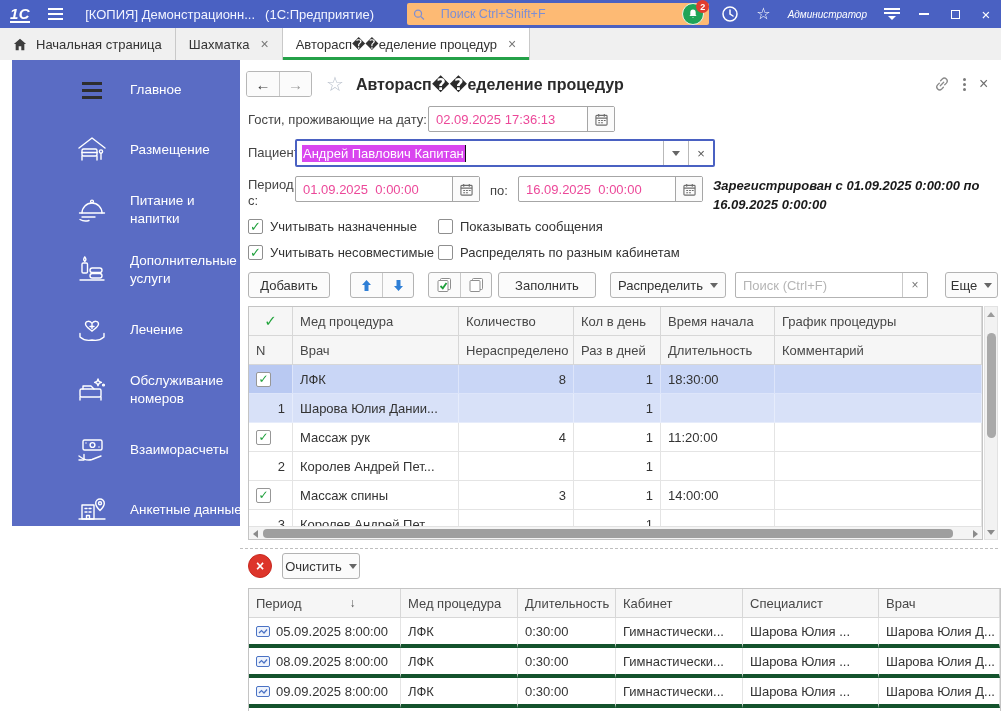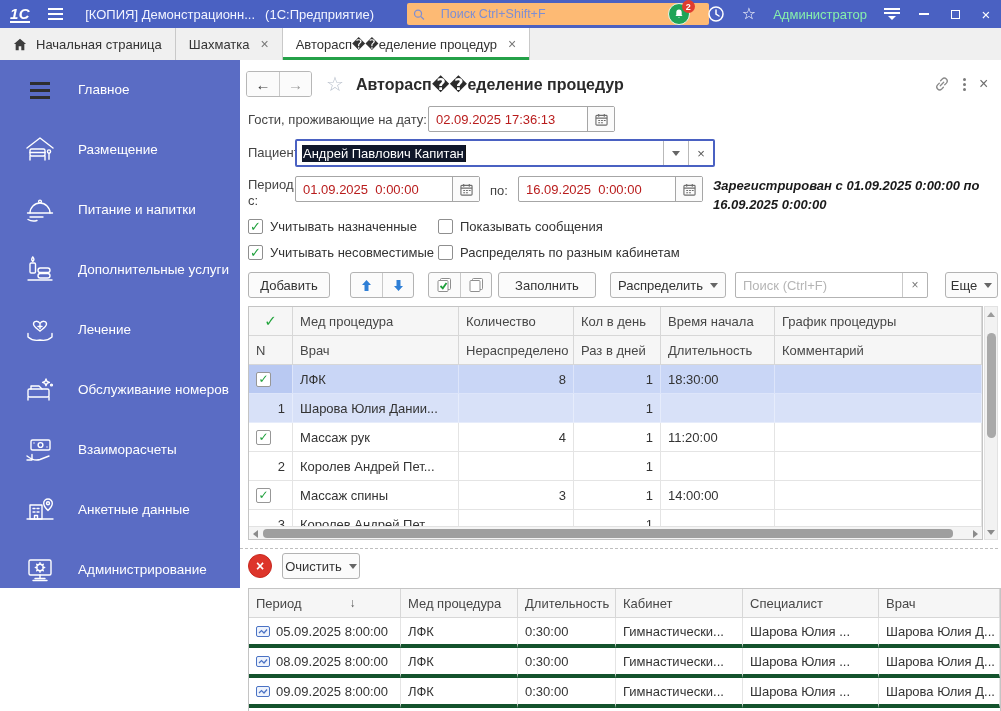--- a/index.html
+++ b/index.html
@@ -13,37 +13,37 @@
   .tb-burger i { width:15px; height:2px; background:#fff; display:block; }
   .tb-title { margin-left:22px; font-size:13px; white-space:nowrap; color:#f2f4ff; }
   .tb-app { margin-left:10px; }
   .tb-search { position:absolute; left:385px; top:3px; width:302px; height:22px; background:#fdba74; border-radius:2px; display:flex; align-items:center; padding:0 6px; gap:16px;margin-left:22px; }
   .tb-search input { border:none; outline:none; background:transparent; width:100%; font-size:12.5px; color:#3c4a92; }
   .tb-search input::placeholder { color:#7d8ed4; opacity:1; }
   .tb-right { position:absolute; right:8px; top:0; height:28px; display:flex; align-items:center; gap:17px; }
   .tb-notif { position:relative; width:22px; height:22px; background:#1fa457; border:1px solid #e8f5ec; border-radius:50%; display:flex; align-items:center; justify-content:center; }
   .tb-badge { position:absolute; top:-4px; right:-6px; min-width:13px; height:13px; background:#e03c2f; border-radius:7px; color:#fff; font-size:9px; font-weight:bold; display:flex; align-items:center; justify-content:center; padding:0 2px; }
   .tb-star { font-size:16px; color:#fff; line-height:1; }
-  .tb-user { font-size:13px; color:#86efac; }
+  .tb-user { font-size:10px; color:#ffffff;font-style:italic; }
   .tb-menu { display:flex; flex-direction:column; align-items:center; gap:2px; }
   .tb-menu i { width:16px; height:2px; background:#fff; display:block; }
   .tb-menu .tri { width:0; height:0; border-left:4px solid transparent; border-right:4px solid transparent; border-top:4px solid #fff; background:none; }
   .wbtn { display:flex; align-items:center; justify-content:center; width:14px; height:14px; }
   .wmin { width:10px; height:2px; background:#fff; }
   .wmax { width:9px; height:9px; border:1.5px solid #fff; }
   .wclose { color:#fff; font-size:15px; line-height:1; }
 
   
   .tabbar { position:absolute; left:0; top:28px; width:1001px; height:32px; background:#f0f0f0; display:flex; }
   .tab { height:32px; display:flex; align-items:center; padding:0 13px; border-right:1px solid #c9c9c9; font-size:13px; color:#333; gap:9px; cursor:pointer; }
   .tab.active { background:#fff; box-shadow:inset 0 -3px 0 #24a148; }
   .tclose { color:#777; font-size:14px; line-height:1; margin-left:2px; }
 
   
-  .sidebar { position:absolute; left:0; top:60px; width:240px; height:528px; background:#5a6cc4; overflow:hidden; }
+  .sidebar { position:absolute; left:12px; top:60px; width:240px; height:466px; background:#5a6cc4; overflow:hidden;padding-left:40px; }
   .side-item { display:flex; align-items:center; height:60px; padding-left:20px; cursor:pointer; }
   .s-ico { width:40px; height:40px; display:flex; align-items:center; justify-content:center; flex:0 0 40px; }
   .s-label { color:#fff; font-size:13.5px; margin-left:18px; line-height:1.35; padding-right:10px; }
   .menu-bars { display:flex; flex-direction:column; gap:4px; }
   .menu-bars i { width:20px; height:3px; background:#2e2e2e; display:block; }
   .s-star { color:#fff; font-size:15px; }
 
   
   .content { position:absolute; left:240px; top:60px; width:761px; height:651px; background:#fff; font-size:13px; color:#333; }
 
@@ -54,24 +54,24 @@
   .arr-back { color:#3b3b3b; } .arr-fwd { color:#9a9a9a; }
   .fav-star { font-size:20px; color:#b9c0cc; margin:0 12px 0 14px; }
   .page-title { font-size:16px; font-weight:bold; color:#2b2b2b; white-space:nowrap; }
   .nav-right { position:absolute; left:694px; top:10px; display:flex; align-items:center; gap:13px; height:28px; }
   .dots-ico { display:flex; flex-direction:column; gap:2px; }
   .dots-ico i { width:3px; height:3px; border-radius:50%; background:#7a7a7a; display:block; }
   .close-form { color:#6e6e6e; font-size:16px; line-height:1; }
 
   .flabel { position:absolute; font-size:13px; color:#444; white-space:nowrap; }
   .field { position:absolute; border:1px solid #a6a6a6; border-radius:2px; background:#fff; height:26px; display:flex; align-items:center; }
-  .field .val { padding:0 7px; white-space:pre; font-size:13px; color:#b91c1c; flex:1; }
+  .field .val { padding:0 7px; white-space:pre; font-size:13px; color:#ec4899; flex:1; }
   .calbtn { width:27px; align-self:stretch; border-left:1px solid #a6a6a6; display:flex; align-items:center; justify-content:center; background:#fbfbfb; cursor:pointer; }
   .patient-field { position:absolute; border:2px solid #4a61c2; border-radius:2px; background:#fff; height:28px; display:flex; align-items:center; }
-  .sel-text { background:#0f172a; color:#fff; padding:1px 1px; margin-left:5px; font-size:13px; white-space:nowrap; border-right:1px solid #111; }
+  .sel-text { background:#d946ef; color:#fff; padding:1px 1px; margin-left:5px; font-size:13px; white-space:nowrap; border-right:1px solid #111; }
   .pf-spacer { flex:1; }
   .pf-btn { width:25px; align-self:stretch; display:flex; align-items:center; justify-content:center; border-left:1px solid #b9b9b9; cursor:pointer; color:#555; }
   .tri-down { width:0; height:0; border-left:4px solid transparent; border-right:4px solid transparent; border-top:5px solid #666; display:inline-block; }
   .pf-x { font-size:13px; color:#555; }
   .regnote { position:absolute; font-weight:bold; font-style:italic; font-size:13px; color:#1a1a1a; line-height:1.45; }
 
   .cbrow { position:absolute; display:flex; align-items:flex-end; gap:7px; }
   .fcb { width:15px; height:15px; border:1px solid #8f8f8f; border-radius:2px; background:#fff; display:flex; align-items:center; justify-content:center; font-size:13px; font-weight:bold; color:#1fa03c; cursor:pointer; }
   .fcb.checked::after { content:"✓"; }
 

